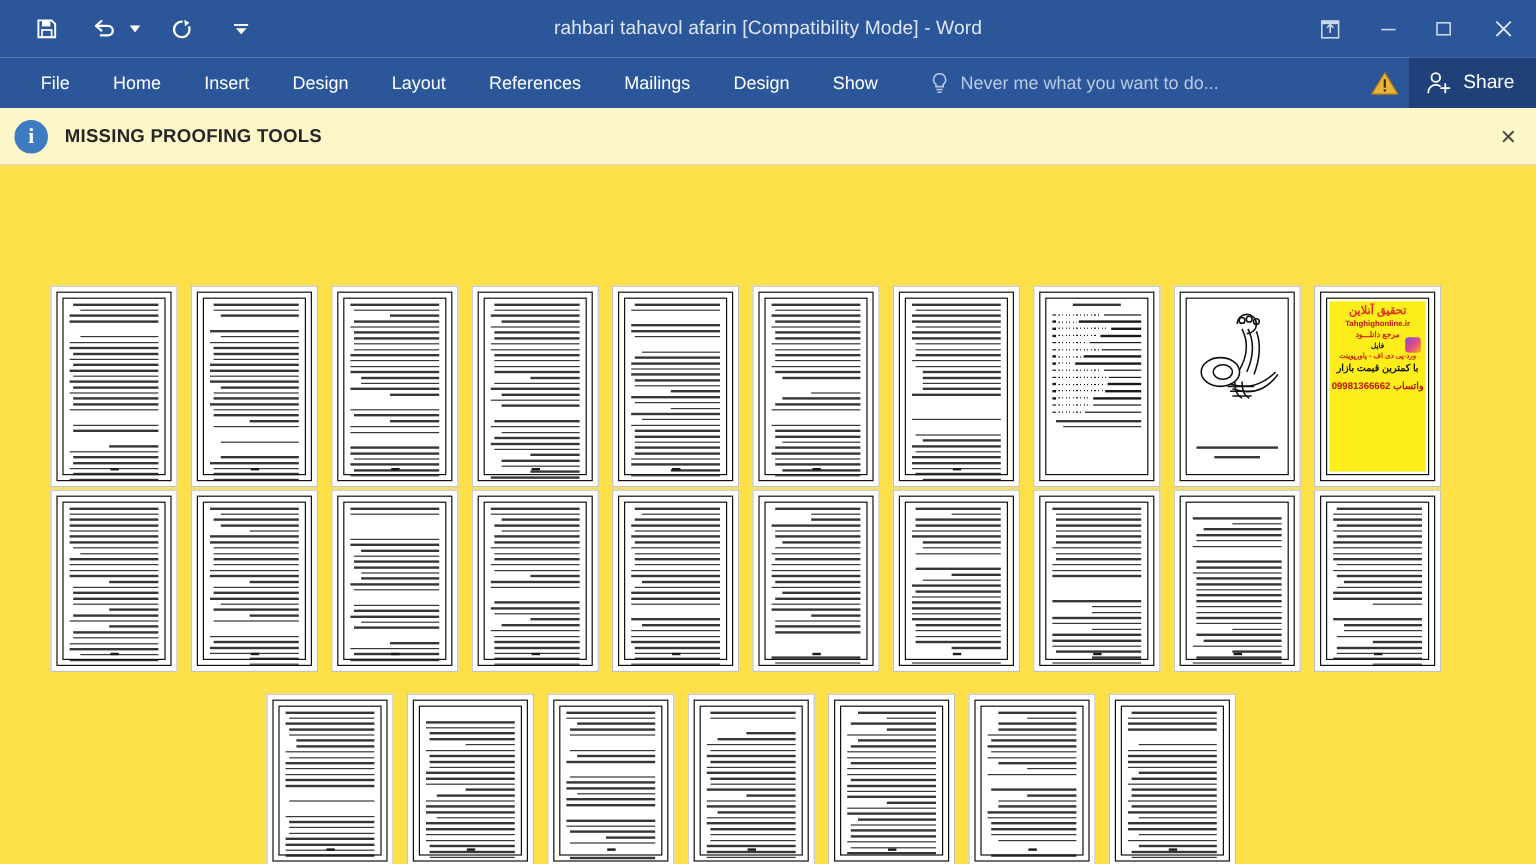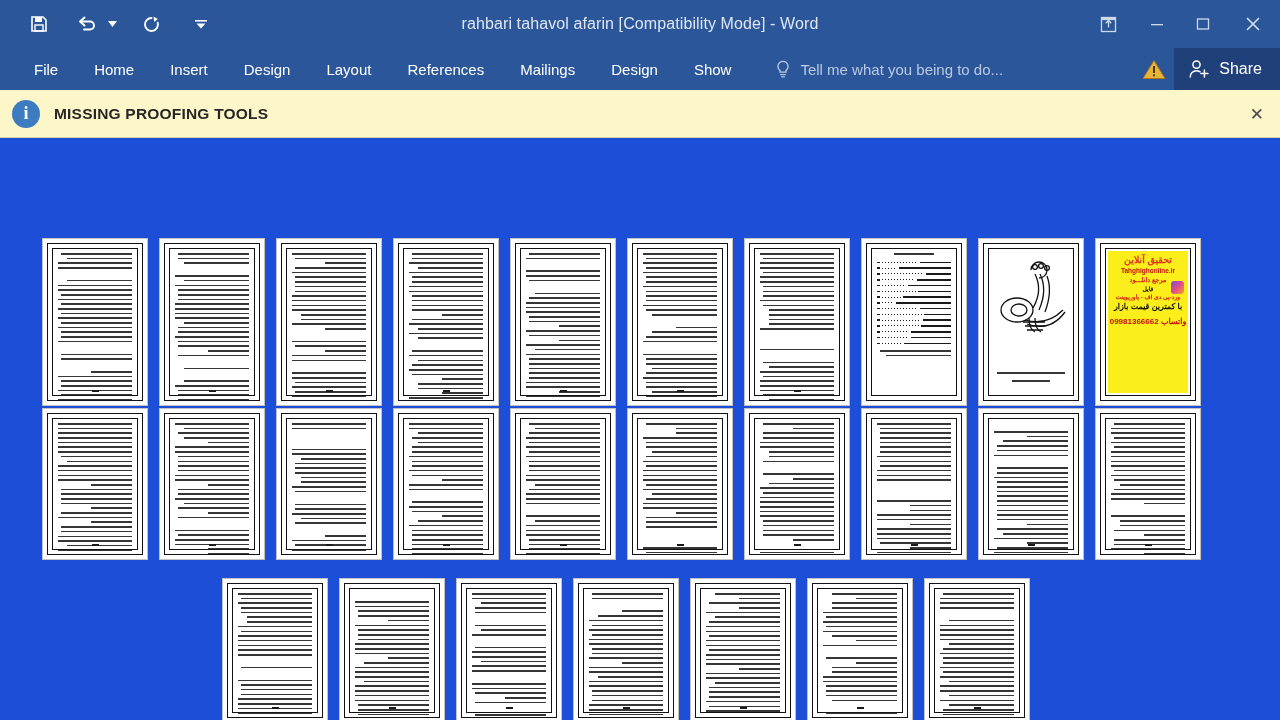--- a/index.html
+++ b/index.html
@@ -134,21 +134,21 @@
   .vruler .gray-t { position: absolute; left: 0; top: 0; width: 21px; height: 17px; background: #c9c9c9; }
   .vruler .gray-b { position: absolute; left: 0; bottom: -22px; width: 21px; height: 22px; background: #c9c9c9; }
   .vnum {
     position: absolute; left: 0; width: 21px; text-align: center;
     transform: rotate(-90deg);
   }
 
   
   .canvas {
     position: absolute; top: 138px; left: 0; width: 1280px; height: 582px;
-    background: #1d4ed8; overflow: hidden;
+    background: #fde047; overflow: hidden;
   }
   .thumbrow { position: absolute; display: flex; }
   .row1 { left: 42px; top: 100px;  gap: 11px; }
   .row2 { left: 42px; top: 270px; gap: 11px; }
   .row3 { left: 222px; top: 440px; gap: 11px; }
 
   .page {
     background: #ffffff;
     border: 1px solid #c2c2c2;
     padding: 4px;
@@ -300,21 +300,21 @@
     <div class="tab">Mailings</div>
     <div class="tab">Design</div>
     <div class="tab">Show</div>
 
     <div class="tellme">
       <svg class="bulb" viewBox="0 0 16 18">
         <path d="M8 1.4a5 5 0 0 0-3 9v1.8h6V10.4a5 5 0 0 0-3-9z" fill="none" stroke="#b9c9e2" stroke-width="1.3"></path>
         <rect x="5.3" y="14" width="5.4" height="1.2" fill="#b9c9e2"></rect>
         <rect x="6.1" y="16.2" width="3.8" height="1.2" fill="#b9c9e2"></rect>
       </svg>
-      <span>Tell me what you being to do...</span>
+      <span>Never me what you want to do...</span>
     </div>
   </div>
 
   <div class="ribbon-right">
     <div class="warn-icon">
       <svg width="24" height="21" viewBox="0 0 24 21">
         <path d="M12 1.5 23 19.5H1z" fill="#e8b53a" stroke="#a9761b" stroke-width="1"></path>
         <rect x="11.1" y="7" width="1.8" height="7" fill="#3b2a07"></rect>
         <rect x="11.1" y="15.4" width="1.8" height="1.9" fill="#3b2a07"></rect>
       </svg>

